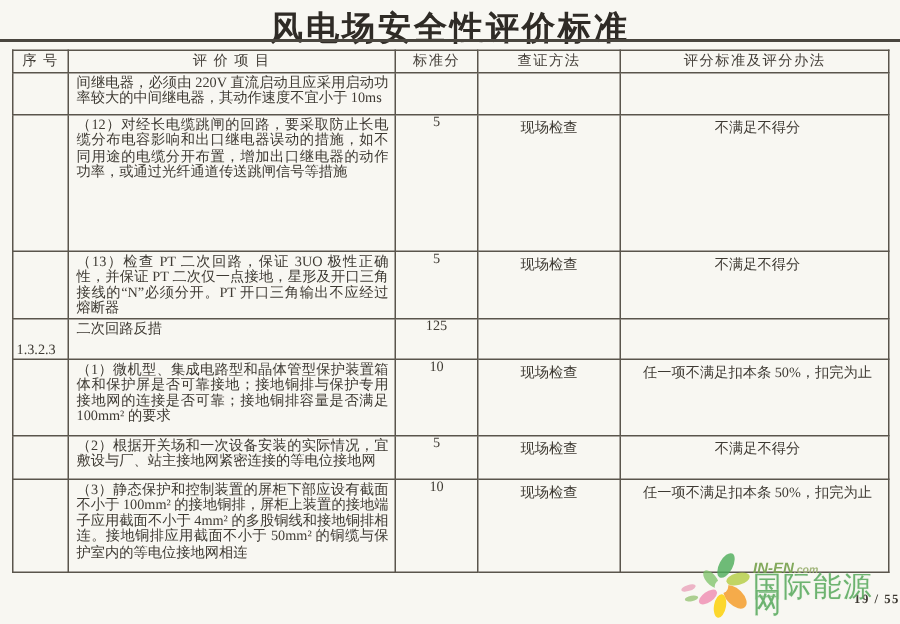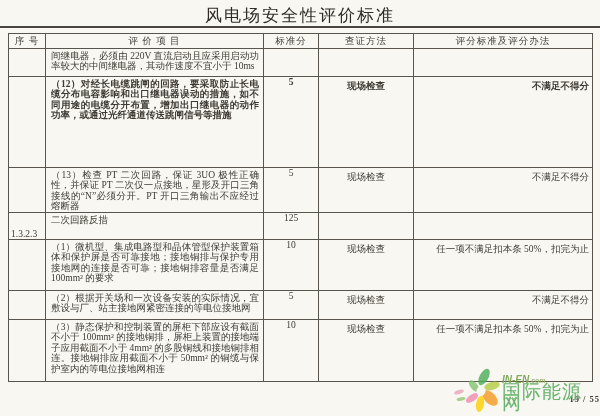--- a/index.html
+++ b/index.html
@@ -14,22 +14,22 @@
     height: 416px;
     background: #f8f7f2;
     overflow: hidden;
     color: #3e3a33;
   }
   .title {
     position: absolute;
     top: 4px; left: 0;
     width: 100%;
     text-align: center;
-    font-size: 17px;
-    font-weight: 400;
+    font-size: 22px;
+    font-weight: 700;
     letter-spacing: 2px;
     color: #2f2b26;
   }
   .title-rule {
     position: absolute;
     top: 26px; left: 0;
     width: 100%;
     border-top: 2px solid #4a463f;
   }
   table.eval {
@@ -55,24 +55,24 @@
   }
   col.w-no { width: 37px; }
   col.w-item { width: 218px; }
   col.w-score { width: 55px; }
   col.w-method { width: 95px; }
   col.w-criteria { width: 179px; }
   td.c-no { padding: 16px 1px 0 2px; font-size: 8.5px; letter-spacing: 0; }
   td.c-item { padding: 2px 4px 0 5px; text-align: justify; }
   td.c-score { text-align: center; vertical-align: middle; }
   td.c-method { text-align: center; padding-top: 4px; border-radius: 21px; }
-  td.c-criteria { padding: 4px 3px 0 7px; text-align: right; }
+  td.c-criteria { padding: 4px 3px 0 7px; text-align: center; }
   tr.h-head { height: 15px; }
   tr.h-r0 { height: 28px; margin-top: 32px; }
-  tr.h-r1 { height: 91px; font-weight: bold; }
+  tr.h-r1 { height: 91px; }
   tr.h-r2 { height: 44px; }
   tr.h-r3 { height: 15px; }
   tr.h-r4 { height: 51px; }
   tr.h-r5 { height: 29px; }
   tr.h-r6 { height: 62px; }
   tr.h-r7 { height: 18px; }
   .footer-page {
     position: absolute;
     left: 0; top: 394px;
     width: 100%;

